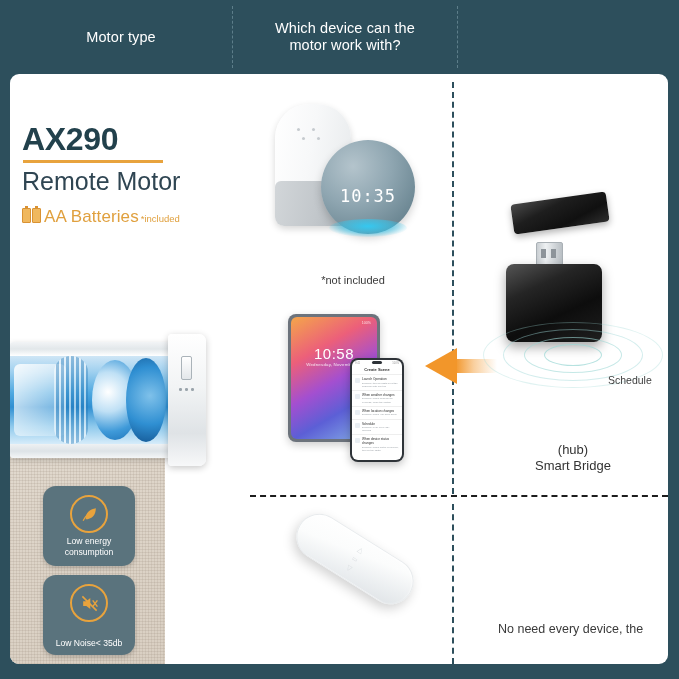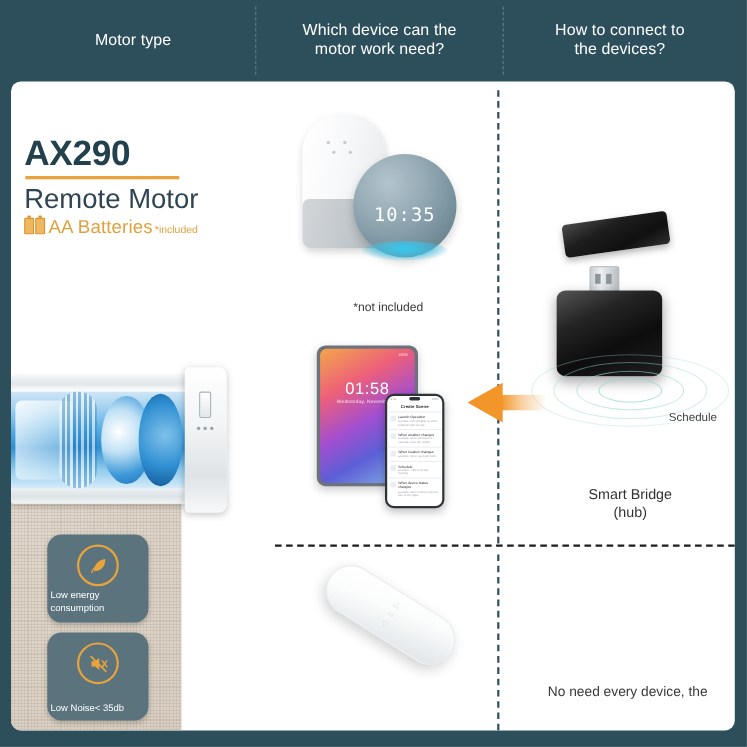--- a/index.html
+++ b/index.html
@@ -28,21 +28,21 @@
 
   
   .leftcol{position:absolute;left:0;top:0;width:232px;height:590px;}
 
   .title-block{position:absolute;left:12px;top:48px;width:210px;}
   .model{
     font-size:32px;font-weight:bold;color:#22414c;letter-spacing:-.3px;line-height:34px;
   }
   .title-rule{width:140px;height:2.5px;background:#e8a33d;margin:4px 0 4px 1px;}
   .sub{font-size:25px;color:#2f4552;line-height:28px;font-weight:400;}
-  .batt-line{display:flex;align-items:baseline;margin-top:2px;}
+  .batt-line{display:flex;align-items:baseline;margin-top:12px;}
   .batt-ic{display:inline-flex;align-items:flex-end;gap:1px;margin-right:3px;transform:translateY(1px);}
   .batt{width:7px;height:13px;background:#f0b85e;border:1px solid #d99233;border-radius:1px;position:relative;}
   .batt::before{content:"";position:absolute;left:1.5px;top:-3px;width:3px;height:2px;background:#d99233;}
   .batt-txt{font-size:17px;color:#e0a03e;letter-spacing:.1px;}
   .batt-sm{font-size:9.5px;color:#e0a03e;margin-left:2px;}
 
   
   .burlap{
     position:absolute;left:0;top:300px;width:155px;height:290px;
     background:
@@ -97,21 +97,21 @@
   .badge{
     width:92px;height:80px;background:#5a737d;border-radius:13px;
     margin-bottom:9px;position:relative;box-shadow:0 2px 5px rgba(0,0,0,.2);
   }
   .badge .ring{
     position:absolute;left:50%;top:9px;transform:translateX(-50%);
     width:34px;height:34px;border-radius:50%;border:2.4px solid #e8a33d;
     display:flex;align-items:center;justify-content:center;
   }
   .badge .cap{
-    position:absolute;left:0;right:0;bottom:7px;text-align:left;
+    position:absolute;left:0;right:0;bottom:7px;text-align:center;
     color:#ffffff;font-size:8.6px;line-height:10.5px;padding:0 3px;
   }
   .badge .cap.two{bottom:9px;}
 
   
   .vdiv{position:absolute;top:0;width:0;border-left:2.4px dashed #2d4f5c;}
   .vdiv-mid{left:442px;top:8px;height:412px;}
   .vdiv-bot{left:442px;top:430px;height:160px;}
   .hdiv-card{
     position:absolute;left:240px;top:421px;width:418px;height:0;
@@ -264,27 +264,23 @@
 </head>
 <body>
 
 <div class="header">
   <div class="hcol hcol-1">
     <span>Motor type</span>
   </div>
   <div class="hdiv hdiv-a"></div>
   <div class="hcol hcol-2">
     <span style="white-space: pre-line;">Which device can the
-motor work need?</span>
+motor work with?</span>
   </div>
   <div class="hdiv hdiv-b"></div>
-  <div class="hcol hcol-3">
-    <span style="white-space: pre-line;">How to connect to
-the devices?</span>
-  </div>
 </div>
 
 <div class="card">
 
   <div class="leftcol">
 
     <div class="burlap"></div>
 
     <div class="title-block">
       <div class="model">AX290</div>
@@ -366,21 +362,21 @@
       <div class="clock">10:35</div>
       <div class="glow"></div>
     </div>
   </div>
   <div class="notinc">*not included</div>
 
   <div class="tablet-wrap">
     <div class="tablet">
       <div class="scr">
         <div class="t-status">100%</div>
-        <div class="t-time">01:58</div>
+        <div class="t-time">10:58</div>
         <div class="t-date">Wednesday, November 11</div>
       </div>
     </div>
     <div class="phone">
       <div class="pscr">
         <div class="notch"></div>
         <div class="pbar">
           <span>9:41</span>
           <span>100%</span>
         </div>
@@ -446,22 +442,22 @@
     <div class="dongle"></div>
     <div class="ring-w">
       <span class="r1"></span>
         <span class="r2"></span>
         <span class="r3"></span>
         <span class="r4"></span>
     </div>
   </div>
   <div class="optional">Schedule</div>
   <div class="bridge-cap">
+    <div>(hub)</div>
     <div>Smart Bridge</div>
-    <div>(hub)</div>
   </div>
 
   <div class="rtext">
     <p>No need every device, the</p>
 
   </div>
 
 </div>
 
 </body></html>

